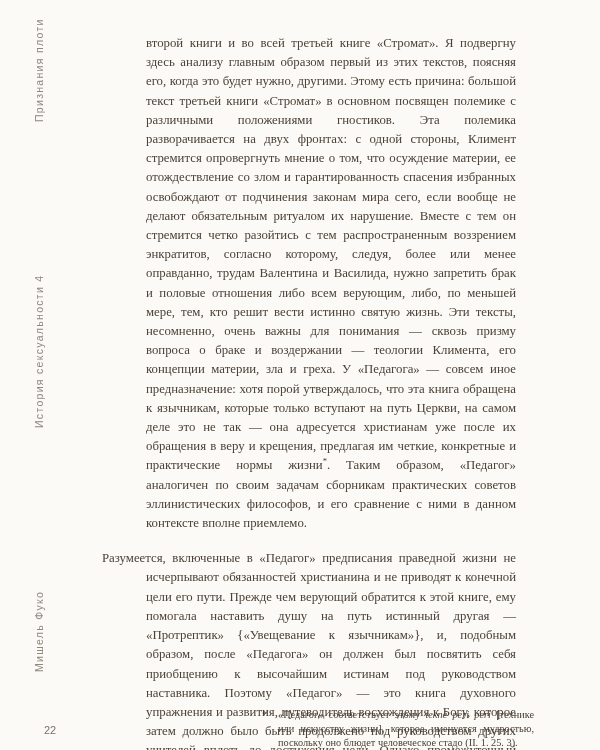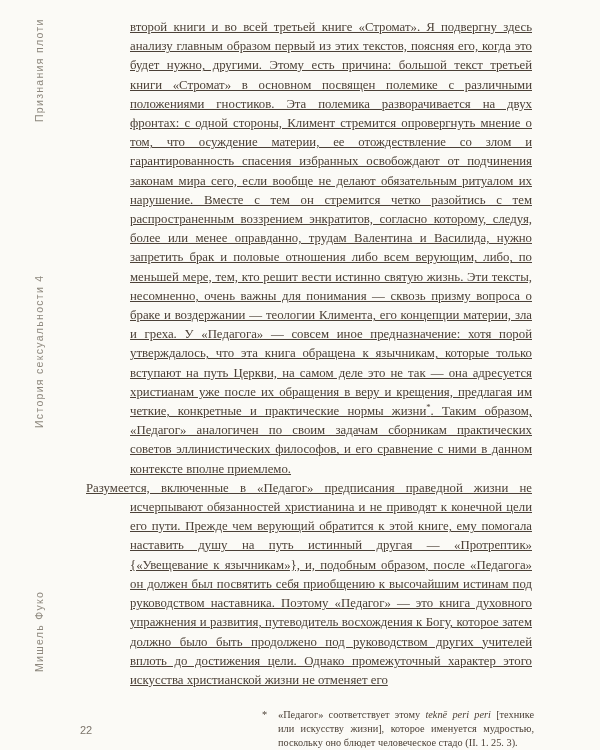--- a/index.html
+++ b/index.html
@@ -31,37 +31,36 @@
   .vert-mid { top: 428px; }
   .vert-bot { top: 672px; }
 
   .page-number {
     position: absolute;
     left: 44px;
     top: 724px;
     font-family: "Liberation Sans", sans-serif;
     font-size: 11px;
     color: #7b746a;
-    margin-left: 36px;
   }
 
   
   .text-col {
     position: absolute;
     left: 130px;
     top: 18px;
     width: 402px;
     font-family: "Liberation Serif", serif;
     font-size: 12.8px;
     line-height: 19.2px;
     color: #4c4137;
     text-align: justify;
     hyphens: auto;
   }
-  .para { margin: 0; text-decoration: underline; }
+  .para { margin: 16px; }
   .para.outdent { text-indent: -44px; }
   sup.ref {
     font-size: 0.68em;
     line-height: 0;
     vertical-align: super;
   }
 
   
   .footnote {
     position: absolute;

